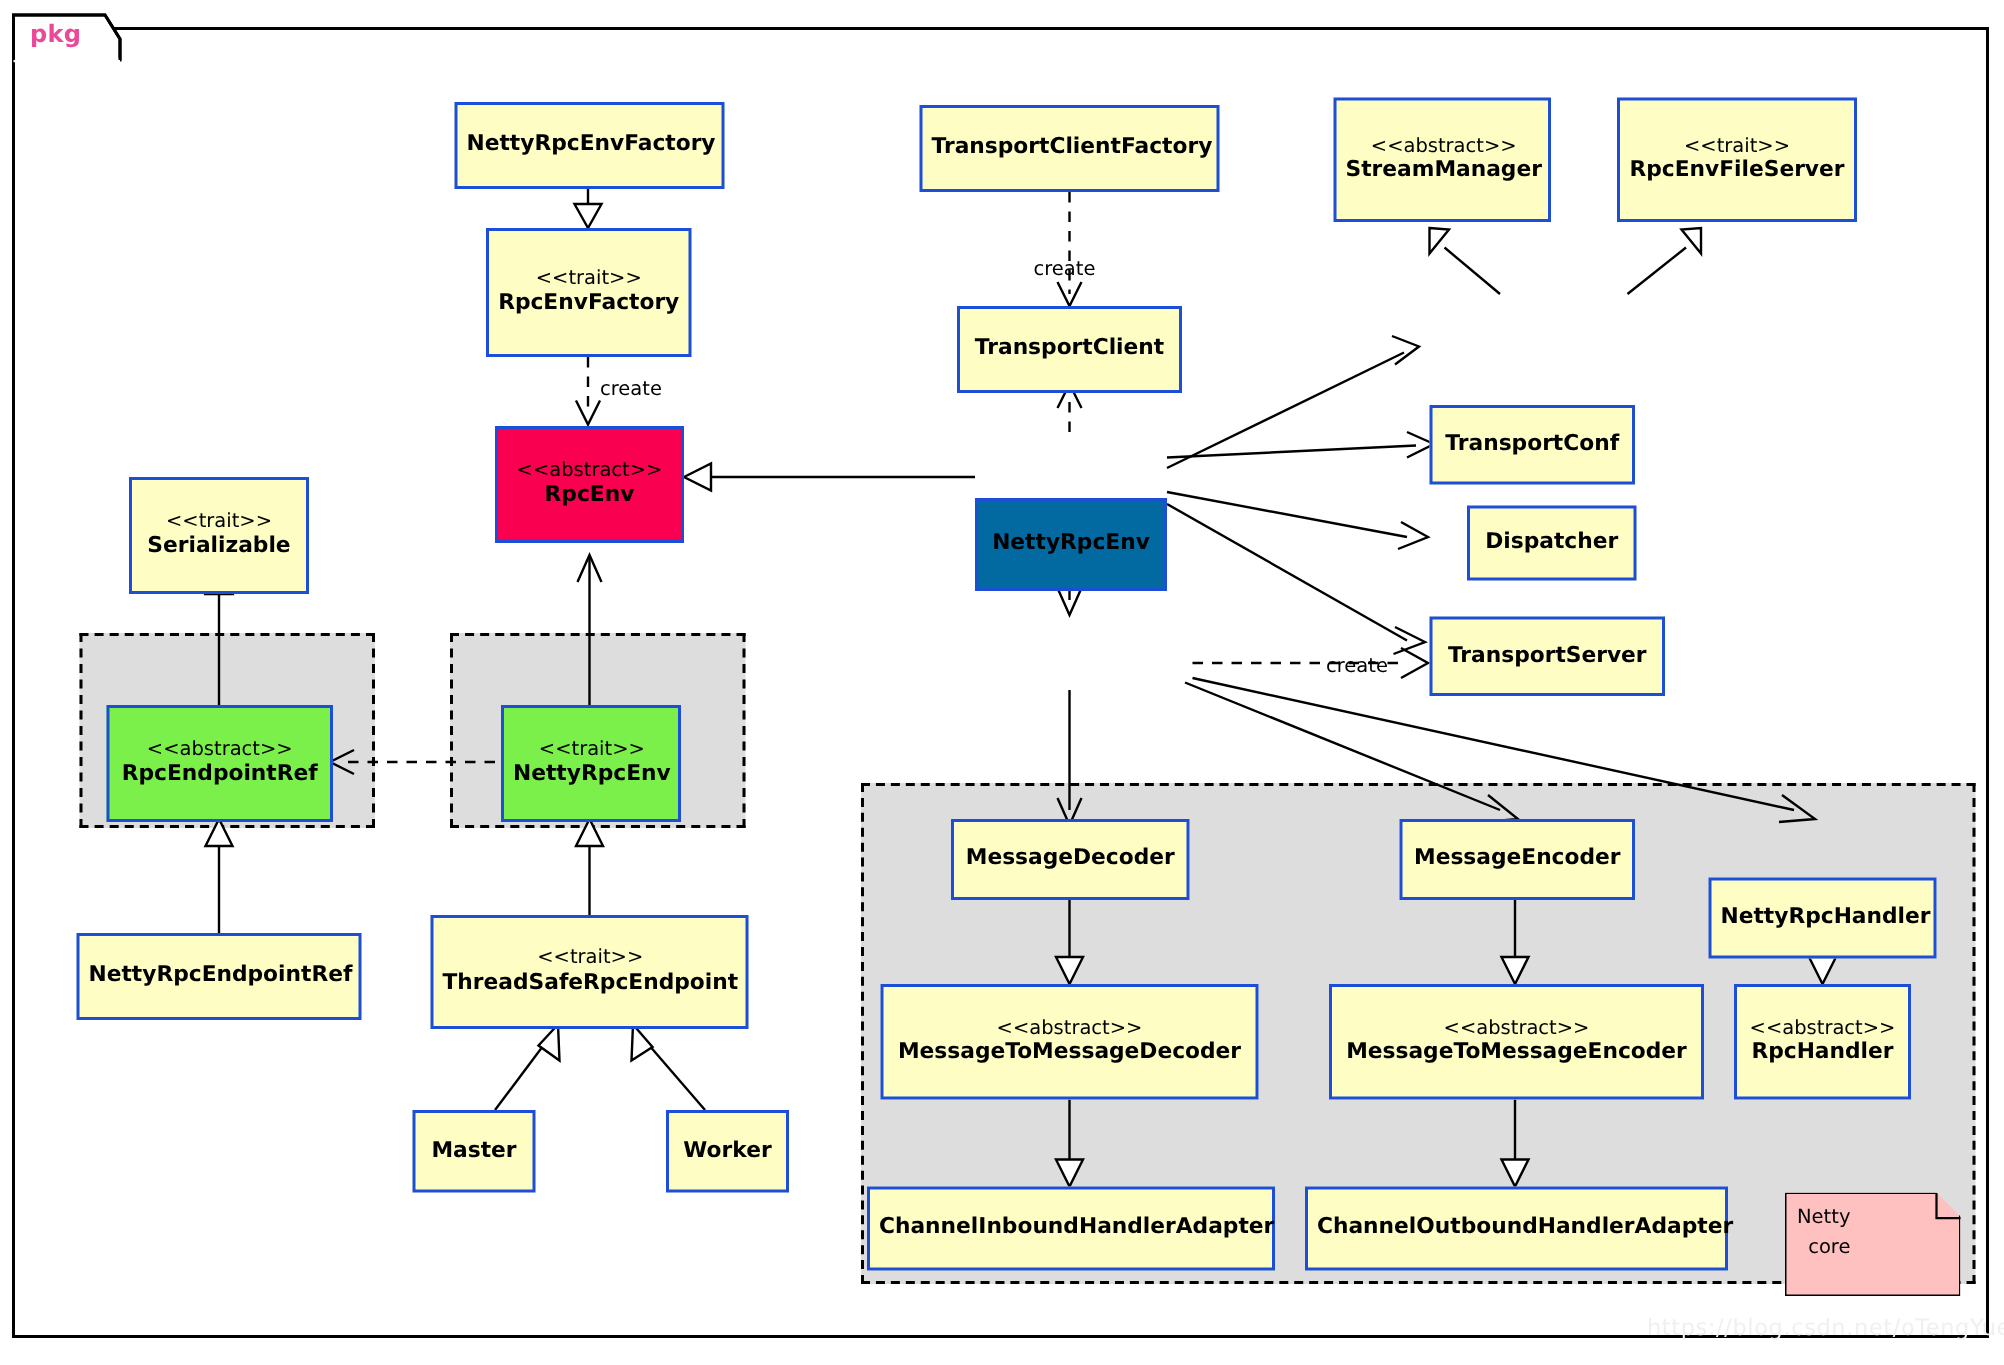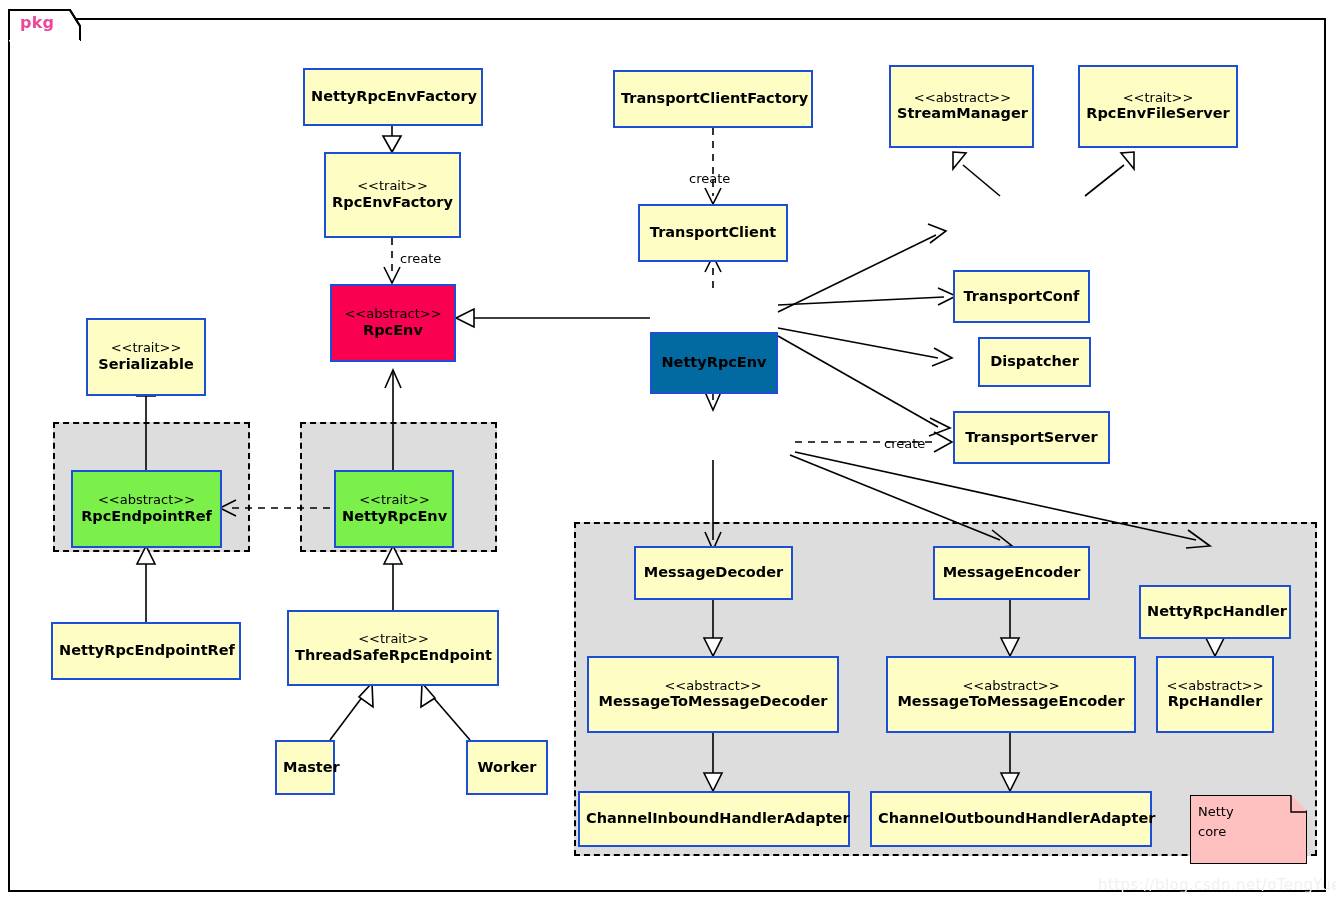--- a/index.html
+++ b/index.html
@@ -105,20 +105,21 @@
     clip-path: polygon(0 0, calc(100% - 16px) 0, 100% 16px, 100% 100%, 0 100%);
   }
   .note .note-txt {
     position: absolute;
     left: 7px;
     top: 6px;
     font-size: 13px;
     color: #000000;
     line-height: 1.55;
     white-space: pre-line;
+    text-align: right;
   }
   
   #links {
     position: absolute;
     left: 0;
     top: 0;
     width: 1336px;
     height: 910px;
     z-index: 2;
     pointer-events: none;
@@ -376,31 +377,31 @@
     <div class="hdr">
       <span class="stereo">&lt;&lt;trait&gt;&gt;</span>
       <span class="nm">ThreadSafeRpcEndpoint</span>
     </div>
     <div class="sep"></div>
       <div class="comp"></div>
       <div class="sep"></div>
       <div class="comp2"></div>
   </div>
 
-  <div class="cls pale" style="left:275px; top:740px; width:60px; height:55px;">
+  <div class="cls pale" style="left:275px; top:740px; width:82px; height:55px;">
     <div class="hdr">
         <span class="nm">Master</span>
       </div>
     <div class="sep"></div>
       <div class="comp"></div>
       <div class="sep"></div>
       <div class="comp2"></div>
   </div>
 
-  <div class="cls pale" style="left:444px; top:740px; width:82px; height:55px;margin-left:22px;">
+  <div class="cls pale" style="left:444px; top:740px; width:82px; height:55px;">
     <div class="hdr">
         <span class="nm">Worker</span>
       </div>
     <div class="sep"></div>
       <div class="comp"></div>
       <div class="sep"></div>
       <div class="comp2"></div>
   </div>
 
   <div class="cls pale" style="left:613px; top:70px; width:200px; height:58px;">

